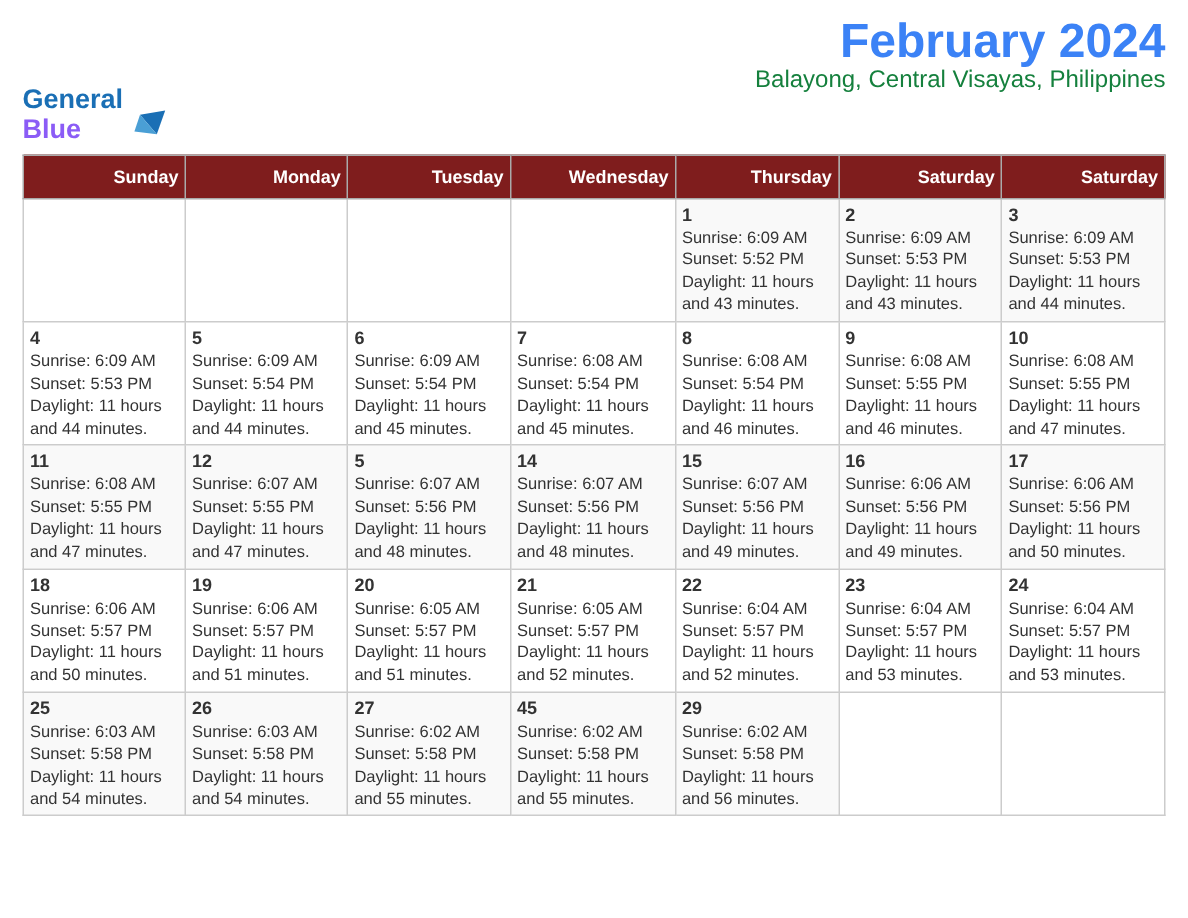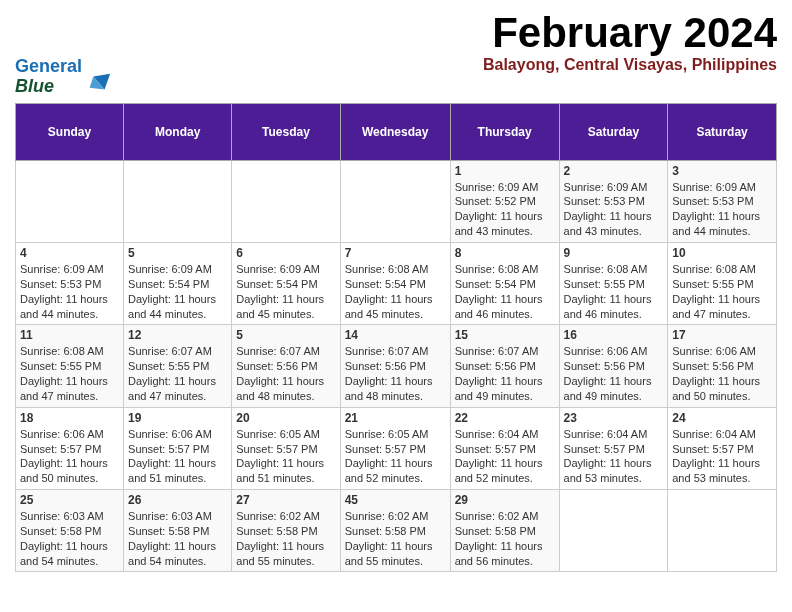--- a/index.html
+++ b/index.html
@@ -32,42 +32,42 @@
     }
     .logo-icon {
       width: 28px;
       height: 28px;
       margin-left: 2px;
     }
     .title-area {
       text-align: right;
     }
     .month-title {
-      font-size: 42px;
+      font-size: 32px;
       font-weight: bold;
-      color: #000000;
+      color: #3b82f6;
       line-height: 1.1;
     }
     .location-title {
       font-size: 16px;
-      color: #7f1d1d;
-      font-weight: bold;
+      color: #15803d;
+      font-weight: normal;
     }
     table {
       width: 100%;
       border-collapse: collapse;
       border: 1px solid #ccc;
     }
     thead tr th {
-      background-color: #4c1d95;
+      background-color: #7f1d1d;
       color: #fff;
       font-size: 12px;
       font-weight: bold;
-      padding: 21px 4px;
-      text-align: center;
+      padding: 7px 4px;
+      text-align: right;
       border: 1px solid #aaa;
     }
     tbody tr td {
       border: 1px solid #ccc;
       vertical-align: top;
       padding: 3px 4px;
       width: 113px;
       min-height: 80px;
       font-size: 10px;
       color: #333;
@@ -94,21 +94,21 @@
   </style>
 </head>
 <body>
 
 <div class="header-area">
   <div class="logo">
     <div>
       <div style="display:flex;align-items:flex-end;margin-top:41px;">
         <div class="logo-text">
           <span>General</span><br>
-          <span style="color:#14532d;font-style:italic;">Blue</span>
+          <span style="color:#8b5cf6;">Blue</span>
         </div>
         <svg class="logo-icon" viewBox="0 0 30 30" xmlns="http://www.w3.org/2000/svg">
           <polygon points="10,8 28,5 22,22" fill="#1a6fb5"></polygon>
           <polygon points="10,8 22,22 6,20" fill="#4a9fd5"></polygon>
         </svg>
       </div>
     </div>
   </div>
   <div class="title-area">
     <div class="month-title">February 2024</div>

